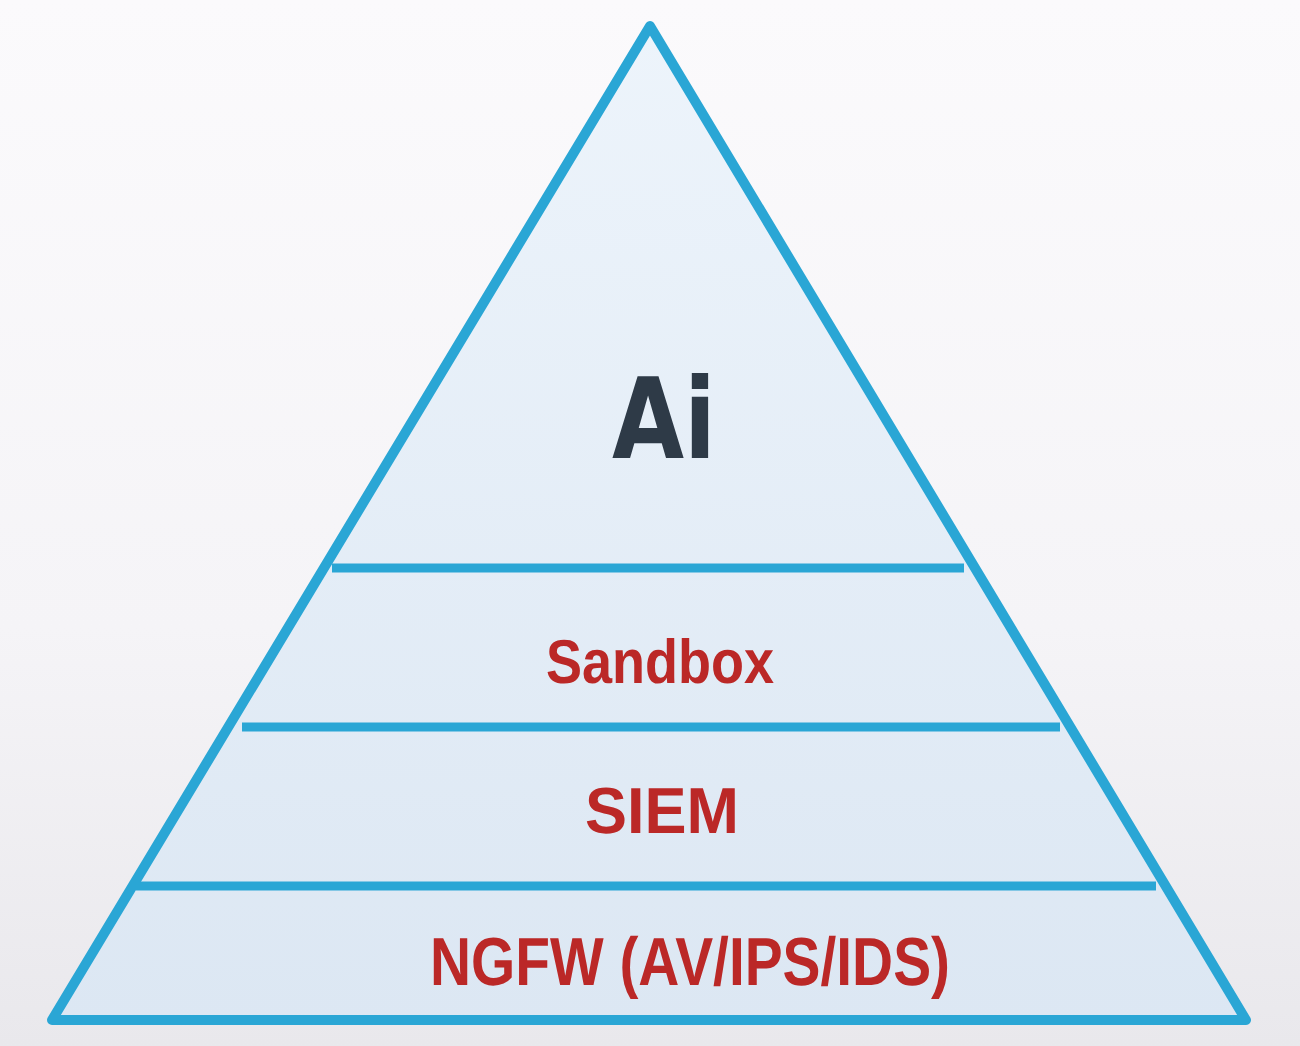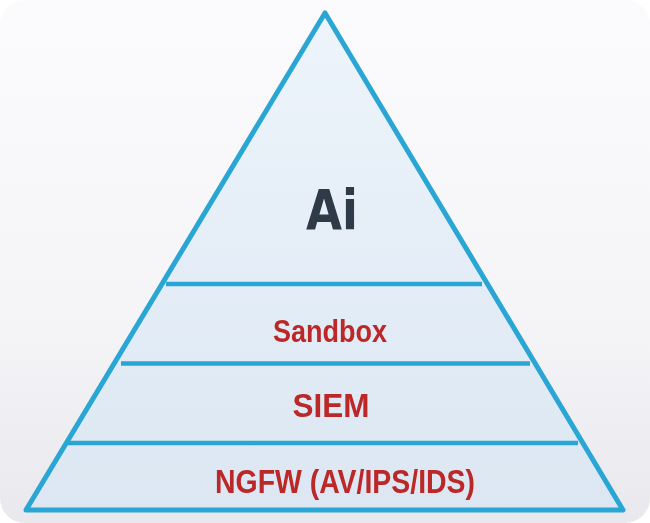--- a/index.html
+++ b/index.html
@@ -1,17 +1,17 @@
 <!DOCTYPE html>
 <html><head>
 <meta charset="utf-8">
 <style>
   html,body{margin:0;padding:0;}
   body{width:650px;height:523px;overflow:hidden;font-family:"DejaVu Sans",sans-serif;}
-  .stage{position:relative;width:650px;height:523px;background:linear-gradient(180deg,#fbfafc 0%,#f5f4f7 60%,#e9e8ec 100%);border-radius:25px;}
+  .stage{position:relative;width:650px;height:523px;background:linear-gradient(180deg,#fbfafc 0%,#f5f4f7 60%,#e9e8ec 100%);}
   svg{position:absolute;top:0;left:0;}
   text{font-weight:bold;}
   .lvl-top{font-family:"DejaVu Sans",sans-serif;font-size:56px;}
   .lvl-red{font-family:"Liberation Sans",sans-serif;}
 </style>
 </head>
 <body>
 
 <div class="stage">
   <svg width="650" height="523" viewBox="0 0 650 523">

